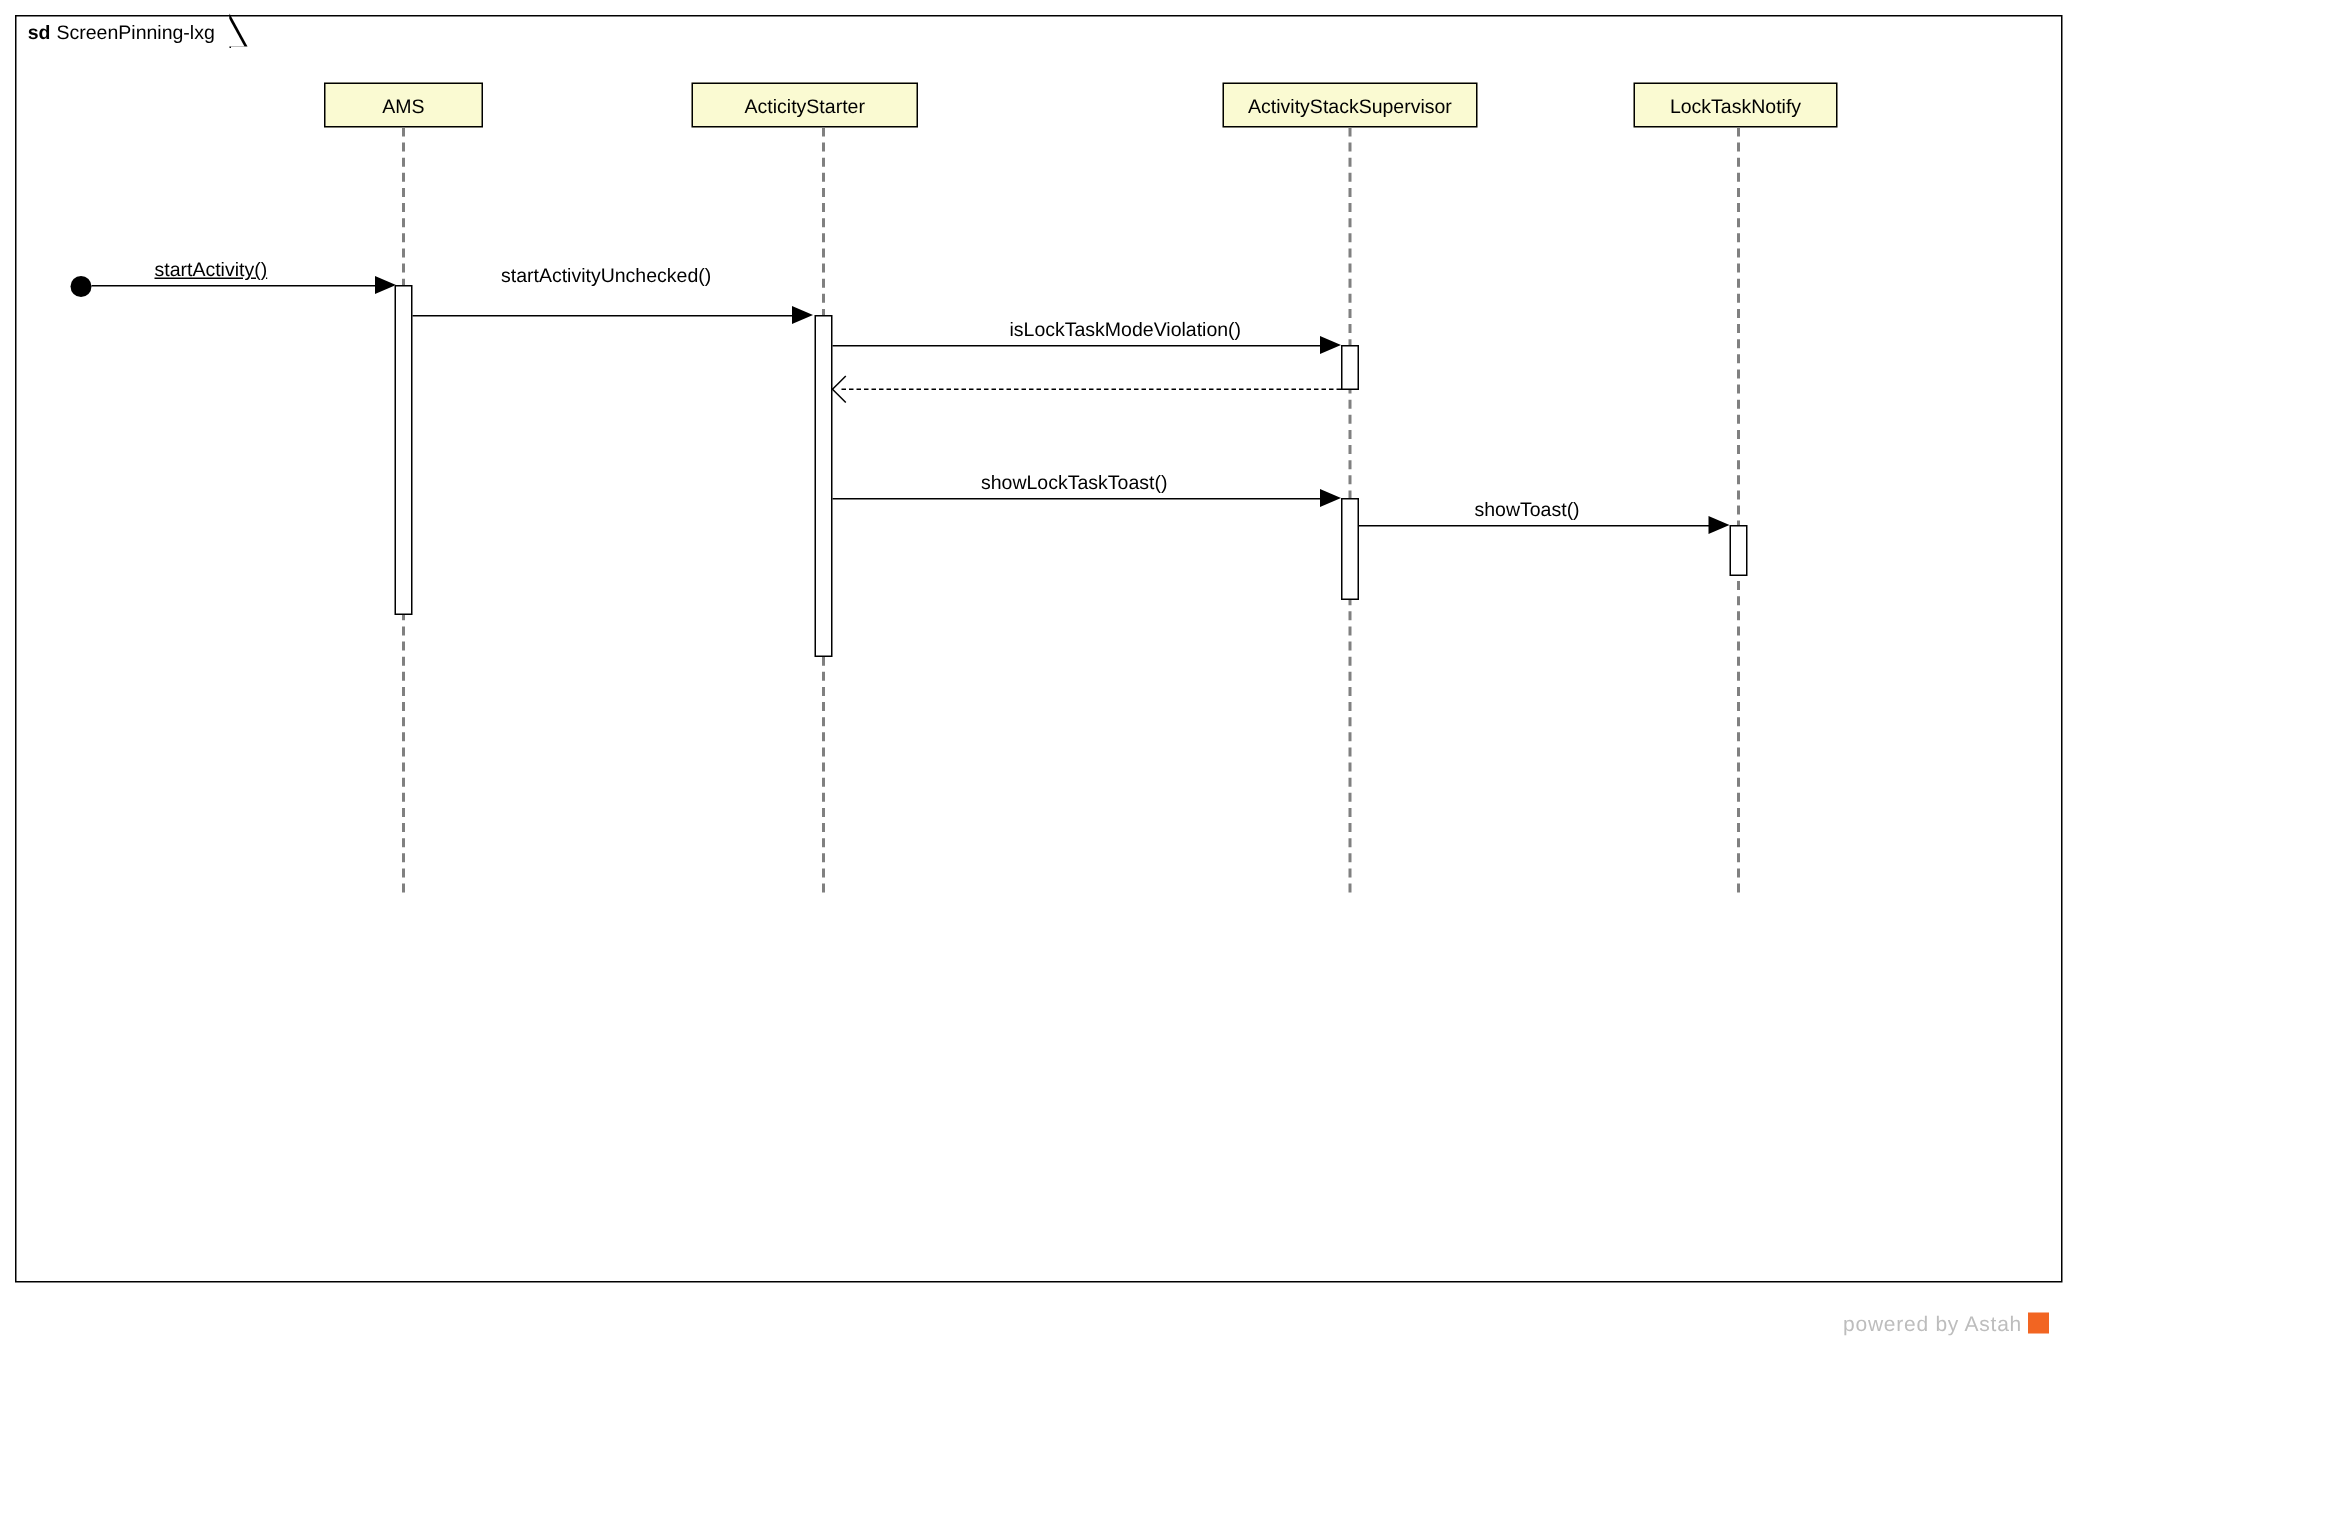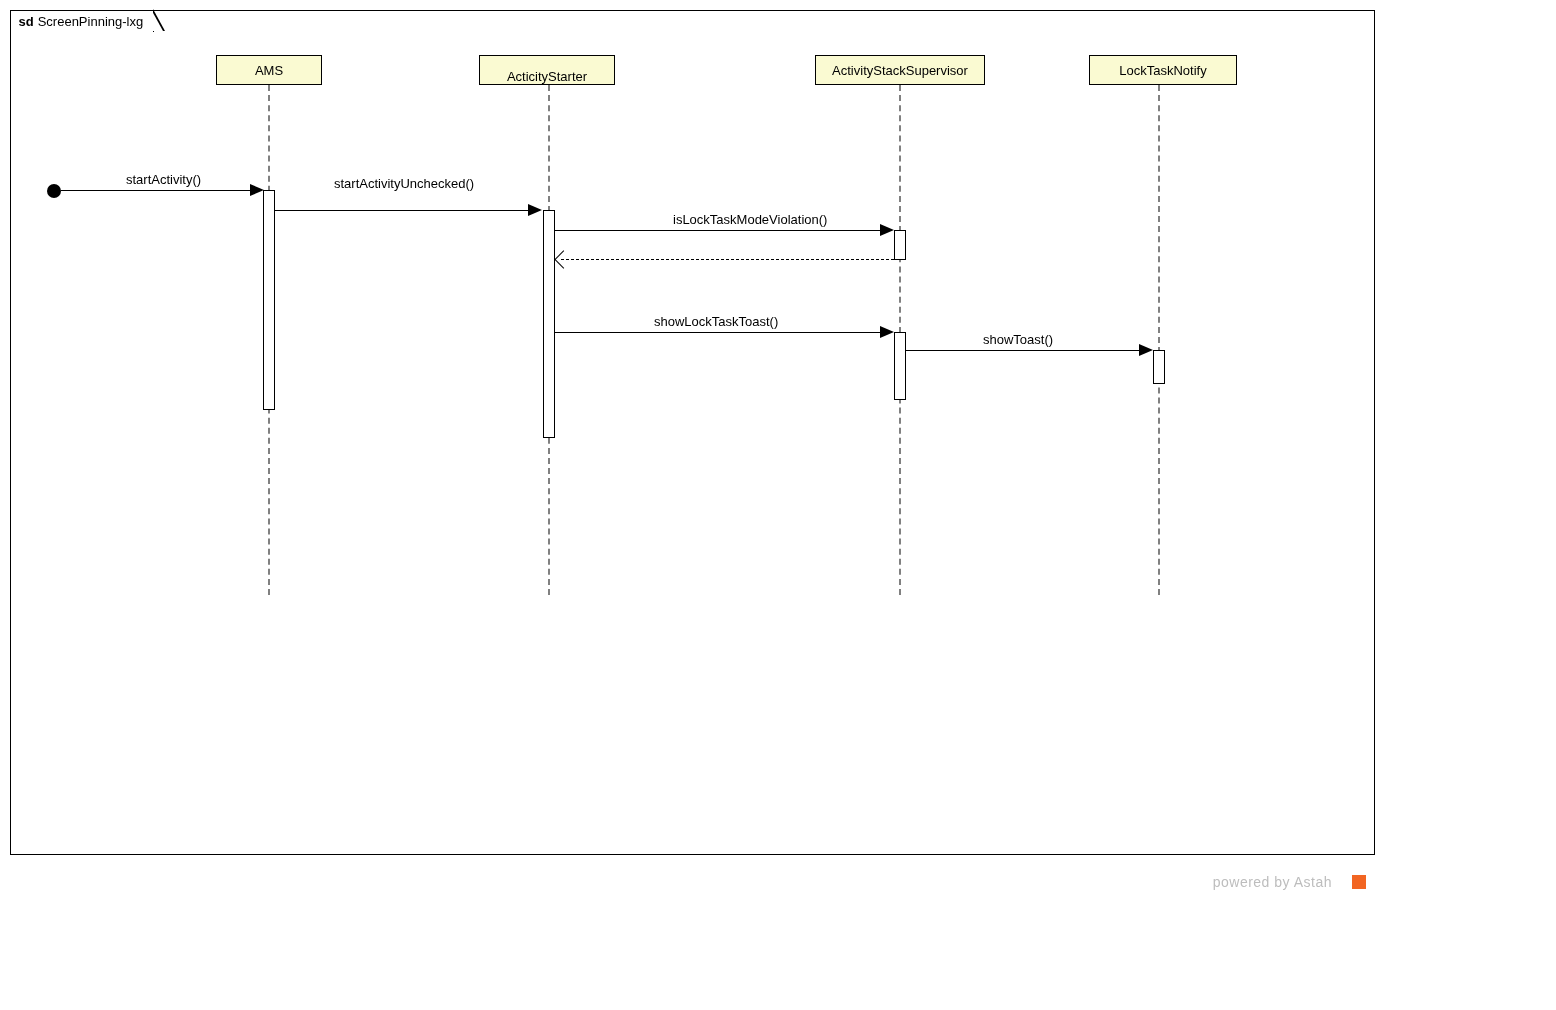--- a/index.html
+++ b/index.html
@@ -131,21 +131,21 @@
 
   .watermark {
     position: absolute;
     right: 190px;
     bottom: 120px;
     font-size: 14px;
     color: #bdbdbd;
     letter-spacing: 0.5px;
     display: flex;
     align-items: center;
-    gap: 20px;
+    gap: 4px;
   }
   .watermark .logo {
     width: 14px; height: 14px;
     background: #f26522;
     display: inline-block;
   }
 </style>
 </head>
 <body>
 
@@ -154,40 +154,40 @@
   <div class="frame">
     <div class="frame-tab">
       <span class="sd">sd</span>
       <span>ScreenPinning-lxg</span>
     </div>
   </div>
 
   <div class="lifeline-head" style="left:216px; width:106px;">
     <span>AMS</span>
   </div>
-  <div class="lifeline-head" style="left:479px; width:136px;align-items:flex-end;">
+  <div class="lifeline-head" style="left:461px; width:151px;">
     <span>ActicityStarter</span>
   </div>
   <div class="lifeline-head" style="left:815px; width:170px;">
     <span>ActivityStackSupervisor</span>
   </div>
-  <div class="lifeline-head" style="left:1089px; width:148px;">
+  <div class="lifeline-head" style="left:1089px; width:136px;">
     <span>LockTaskNotify</span>
   </div>
 
   <div class="lifeline-dash" style="left:268px;"></div>
   <div class="lifeline-dash" style="left:548px;"></div>
   <div class="lifeline-dash" style="left:899px;"></div>
   <div class="lifeline-dash" style="left:1158px;"></div>
 
   <div class="found-dot" style="left:47px; top:184px;"></div>
 
   <div class="msg-line" style="left:61px; top:190px; width:197px;"></div>
   <div class="arrow-solid-right" style="left:250px; top:184px;"></div>
-  <div class="msg-label" style="left:126px; top:172px;">startActivity()</div>
+  <div class="msg-label" style="left:103px; top:172px;text-decoration:underline;">startActivity()</div>
 
   <div class="activation" style="left:263px; top:190px; height:220px;"></div>
 
   <div class="msg-line" style="left:275px; top:210px; width:260px;"></div>
   <div class="arrow-solid-right" style="left:528px; top:204px;"></div>
   <div class="msg-label" style="left:334px; top:176px;">startActivityUnchecked()</div>
 
   <div class="activation" style="left:543px; top:210px; height:228px;"></div>
 
   <div class="msg-line" style="left:555px; top:230px; width:332px;"></div>

